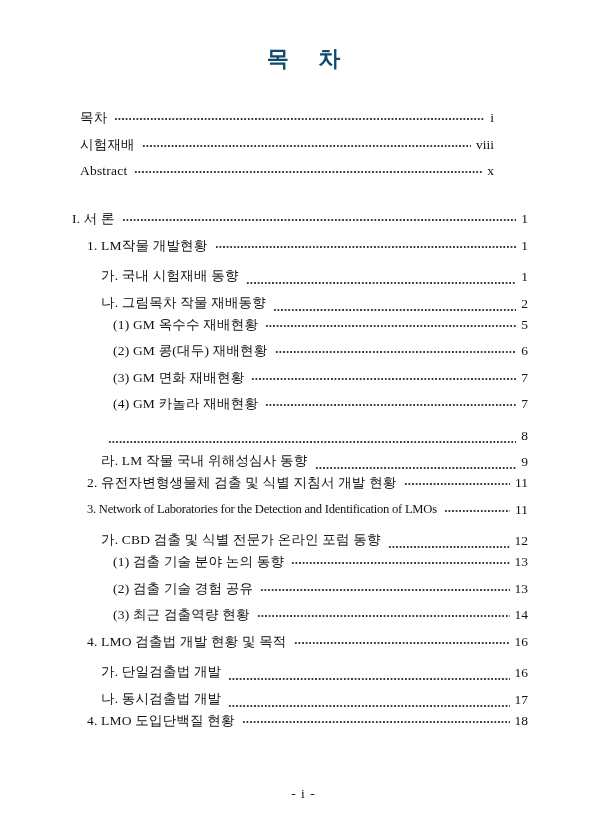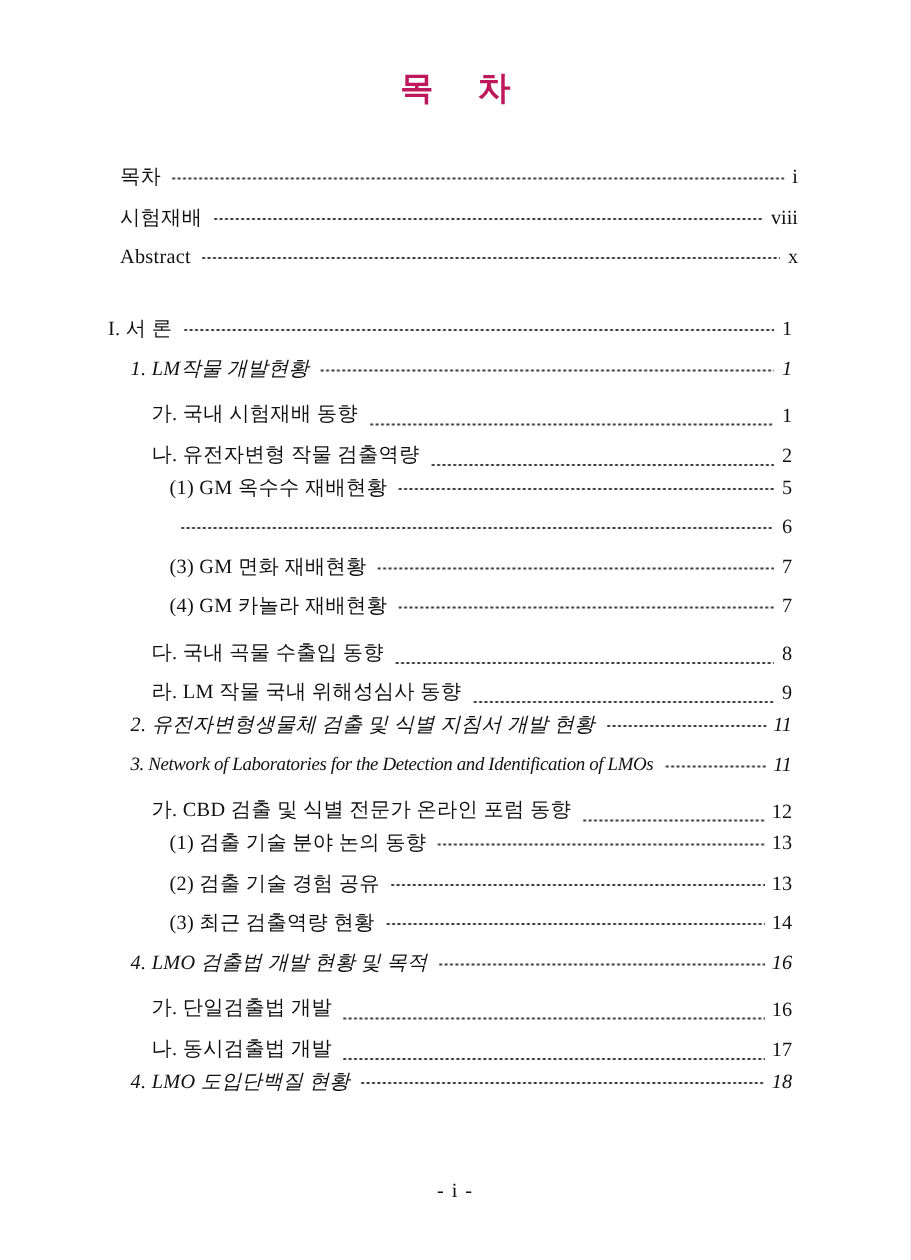--- a/index.html
+++ b/index.html
@@ -14,23 +14,23 @@
     overflow: hidden;
   }
   .doc-title {
     margin-top: 44px;
     text-align: center;
     font-size: 22px;
     font-weight: bold;
     letter-spacing: 12px;
     text-indent: 12px;
     line-height: 30px;
-    color: #be185d;
+    color: #0c4a6e;
   }
-  .toc-front { margin: 31px 75px 0 80px; }
+  .toc-front { margin: 31px 113px 0 80px; }
   .toc-main  { margin: 22px 79px 0 72px; }
   .row {
     display: flex;
     align-items: center;
     height: 26.4px;
     font-size: 13.5px;
     white-space: nowrap;
   }
   .lbl { flex: 0 1 auto; letter-spacing: 0.2px; }
   .leader {
@@ -38,21 +38,21 @@
     min-width: 10px;
     height: 4px;
     margin: 2px 5px 0 7px;
     background-image: radial-gradient(circle, #3a3a3a 0.9px, rgba(0,0,0,0) 1.05px);
     background-size: 3.6px 4px;
     background-position: left center;
     background-repeat: repeat-x;
   }
   .pg { flex: 0 0 auto; text-align: right; }
   .lvl0 { padding-left: 0; }
-  .lvl1 { padding-left: 15px; font-style: italic; }
+  .lvl1 { padding-left: 15px; }
   .lvl2 { padding-left: 29px; align-items: flex-end; }
   .lvl3 { padding-left: 41px; }
   
   .toc-main .row:nth-child(12) .lbl { font-size: 12.6px; letter-spacing: -0.25px; }
   .footer {
     position: absolute;
     left: 0;
     top: 786px;
     width: 100%;
     text-align: center;
@@ -95,45 +95,45 @@
       <span class="lbl">1. LM작물 개발현황</span>
       <span class="leader"></span>
       <span class="pg">1</span>
     </div>
     <div class="row lvl2">
       <span class="lbl">가. 국내 시험재배 동향</span>
       <span class="leader"></span>
       <span class="pg">1</span>
     </div>
     <div class="row lvl2">
-      <span class="lbl">나. 유전자변형 작물 검출역량</span>
+      <span class="lbl">나. 그림목차 작물 재배동향</span>
       <span class="leader"></span>
       <span class="pg">2</span>
     </div>
     <div class="row lvl3">
       <span class="lbl">(1) GM 옥수수 재배현황</span>
       <span class="leader"></span>
       <span class="pg">5</span>
     </div>
     <div class="row lvl3">
+      <span class="lbl">(2) GM 콩(대두) 재배현황</span>
       <span class="leader"></span>
       <span class="pg">6</span>
     </div>
     <div class="row lvl3">
       <span class="lbl">(3) GM 면화 재배현황</span>
       <span class="leader"></span>
       <span class="pg">7</span>
     </div>
     <div class="row lvl3">
       <span class="lbl">(4) GM 카놀라 재배현황</span>
       <span class="leader"></span>
       <span class="pg">7</span>
     </div>
     <div class="row lvl2">
-      <span class="lbl">다. 국내 곡물 수출입 동향</span>
       <span class="leader"></span>
       <span class="pg">8</span>
     </div>
     <div class="row lvl2">
       <span class="lbl">라. LM 작물 국내 위해성심사 동향</span>
       <span class="leader"></span>
       <span class="pg">9</span>
     </div>
     <div class="row lvl1">
       <span class="lbl">2. 유전자변형생물체 검출 및 식별 지침서 개발 현황</span>

